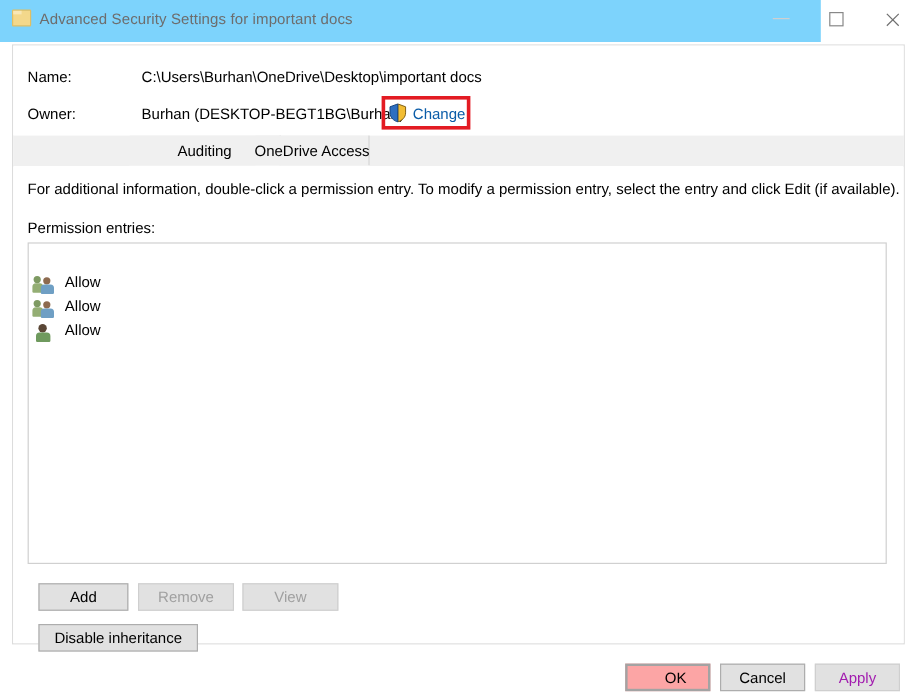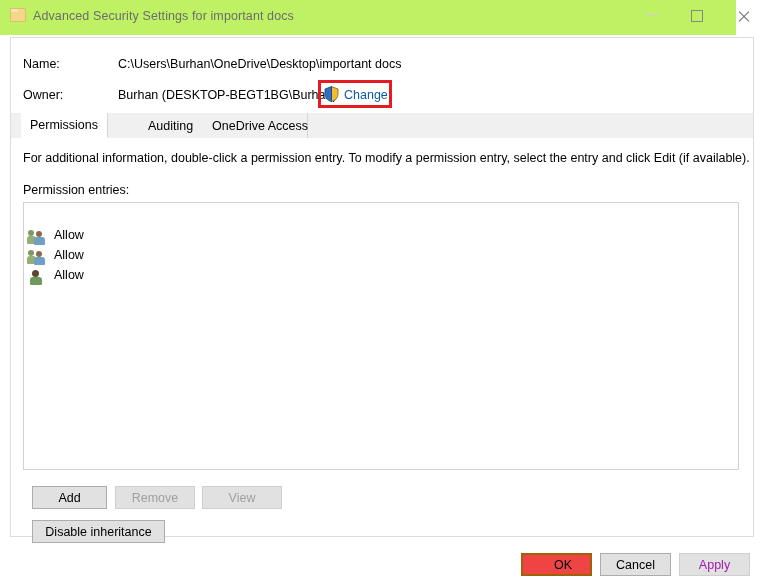--- a/index.html
+++ b/index.html
@@ -6,21 +6,21 @@
   body{
     width:764px;height:582px;overflow:hidden;
     background:#ffffff;
     font-family:"Liberation Sans","DejaVu Sans",sans-serif;
     font-size:12px;color:#000;
     -webkit-font-smoothing:antialiased;
   }
   .window{position:relative;width:764px;height:582px;background:#ffffff;}
 
   
-  .titlebar{position:absolute;left:0;top:0;width:736px;height:35px;background:#bef264;}
+  .titlebar{position:absolute;left:0;top:0;width:684px;height:35px;background:#7dd3fc;}
   .title-folder{position:absolute;left:10px;top:8px;width:16px;height:14px;}
   .title-folder .f-back{position:absolute;left:0;top:0;width:16px;height:14px;background:#f3d88b;border:1px solid #e0bf63;box-sizing:border-box;border-radius:1px;}
   .title-folder .f-flap{position:absolute;left:1px;top:1px;width:7px;height:3px;background:#f8e7b5;}
   .title-text{position:absolute;left:33px;top:9px;font-size:12.5px;color:#6d6d6d;white-space:nowrap;letter-spacing:.1px;}
 
   .wbtn{position:absolute;top:0;width:45px;height:32px;cursor:default;}
   .wbtn-min{left:629px;}
   .wbtn-max{left:675px;}
   .wbtn-close{left:721px;}
   .glyph-min{position:absolute;left:15px;top:15px;width:14px;height:1px;background:#cfcfcf;}
@@ -89,21 +89,21 @@
   .btn-inherit{left:21px;top:382px;width:133px;height:23px;}
 
   .cb-row{position:absolute;left:21px;top:412px;height:18px;display:flex;align-items:center;}
   .checkbox{width:12px;height:12px;border:1px solid #5a5a5a;background:#fff;box-sizing:border-box;}
   .cb-label{margin-left:6px;font-size:12.5px;color:#000;white-space:nowrap;}
 
   
   .footer{position:absolute;left:0;top:545px;width:764px;height:37px;background:#ffffff;}
   .fbtn{position:absolute;top:8px;height:23px;box-sizing:border-box;background:#e1e1e1;border:1px solid #adadad;
         font-size:12.5px;color:#000;display:flex;align-items:center;justify-content:center;cursor:default;}
-  .fbtn.default{border:2px solid #a16207;background:#ef4444;padding-left:13px;}
+  .fbtn.default{border:2px solid #a3a3a3;background:#fca5a5;padding-left:13px;}
   .fbtn.disabled{color:#a21caf;border-color:#cfcfcf;}
   .btn-ok{left:521px;width:71px;}
   .btn-cancel{left:600px;width:71px;}
   .btn-apply{left:679px;width:71px;}
 </style>
 </head>
 <body>
 
 <div class="window">
 
@@ -140,23 +140,20 @@
             <path d="M7.5 0.6 L14 3 V8 C14 12 10.8 14.6 7.5 15.6 Z" fill="#f2bd33" stroke="#7a5a10" stroke-width="0.8"></path>
             <path d="M7.5 0.6 L1 3 V8 C1 12 4.2 14.6 7.5 15.6 Z" fill="#2e6fc1" stroke="#14447f" stroke-width="0.8"></path>
           </svg>
         </div>
         <div class="change-link">Change</div>
       </div>
       <div class="redbox"></div>
     </div>
 
     <div class="tabstrip">
-      <div class="tab tab-0 active">
-        <span>Permissions</span>
-      </div>
       <div class="tab tab-1">
         <span>Auditing</span>
       </div>
       <div class="tab tab-2">
         <span>OneDrive Access</span>
       </div>
     </div>
 
     <div class="tabbody">
       <div class="info-text">For additional information, double-click a permission entry. To modify a permission entry, select the entry and click Edit (if available).</div>

